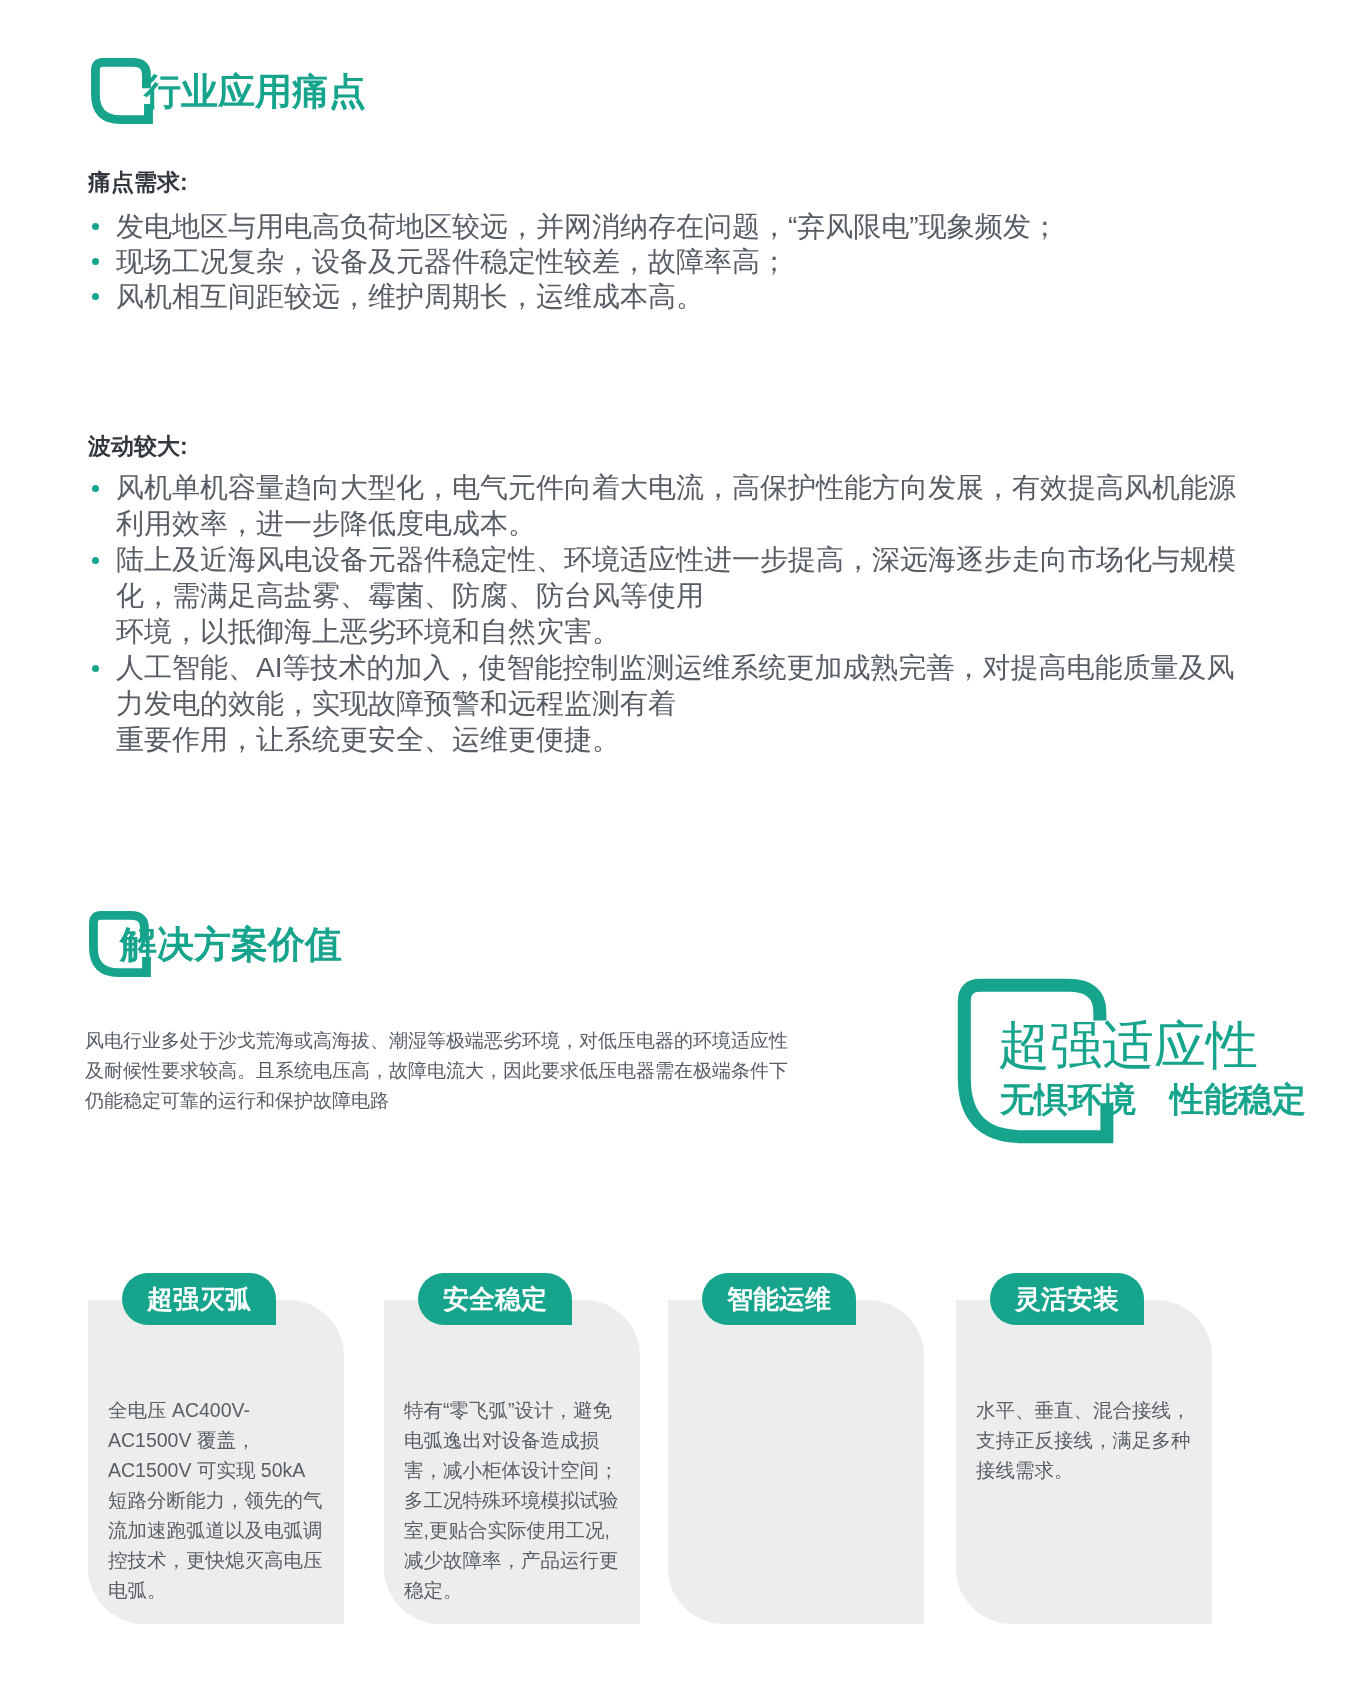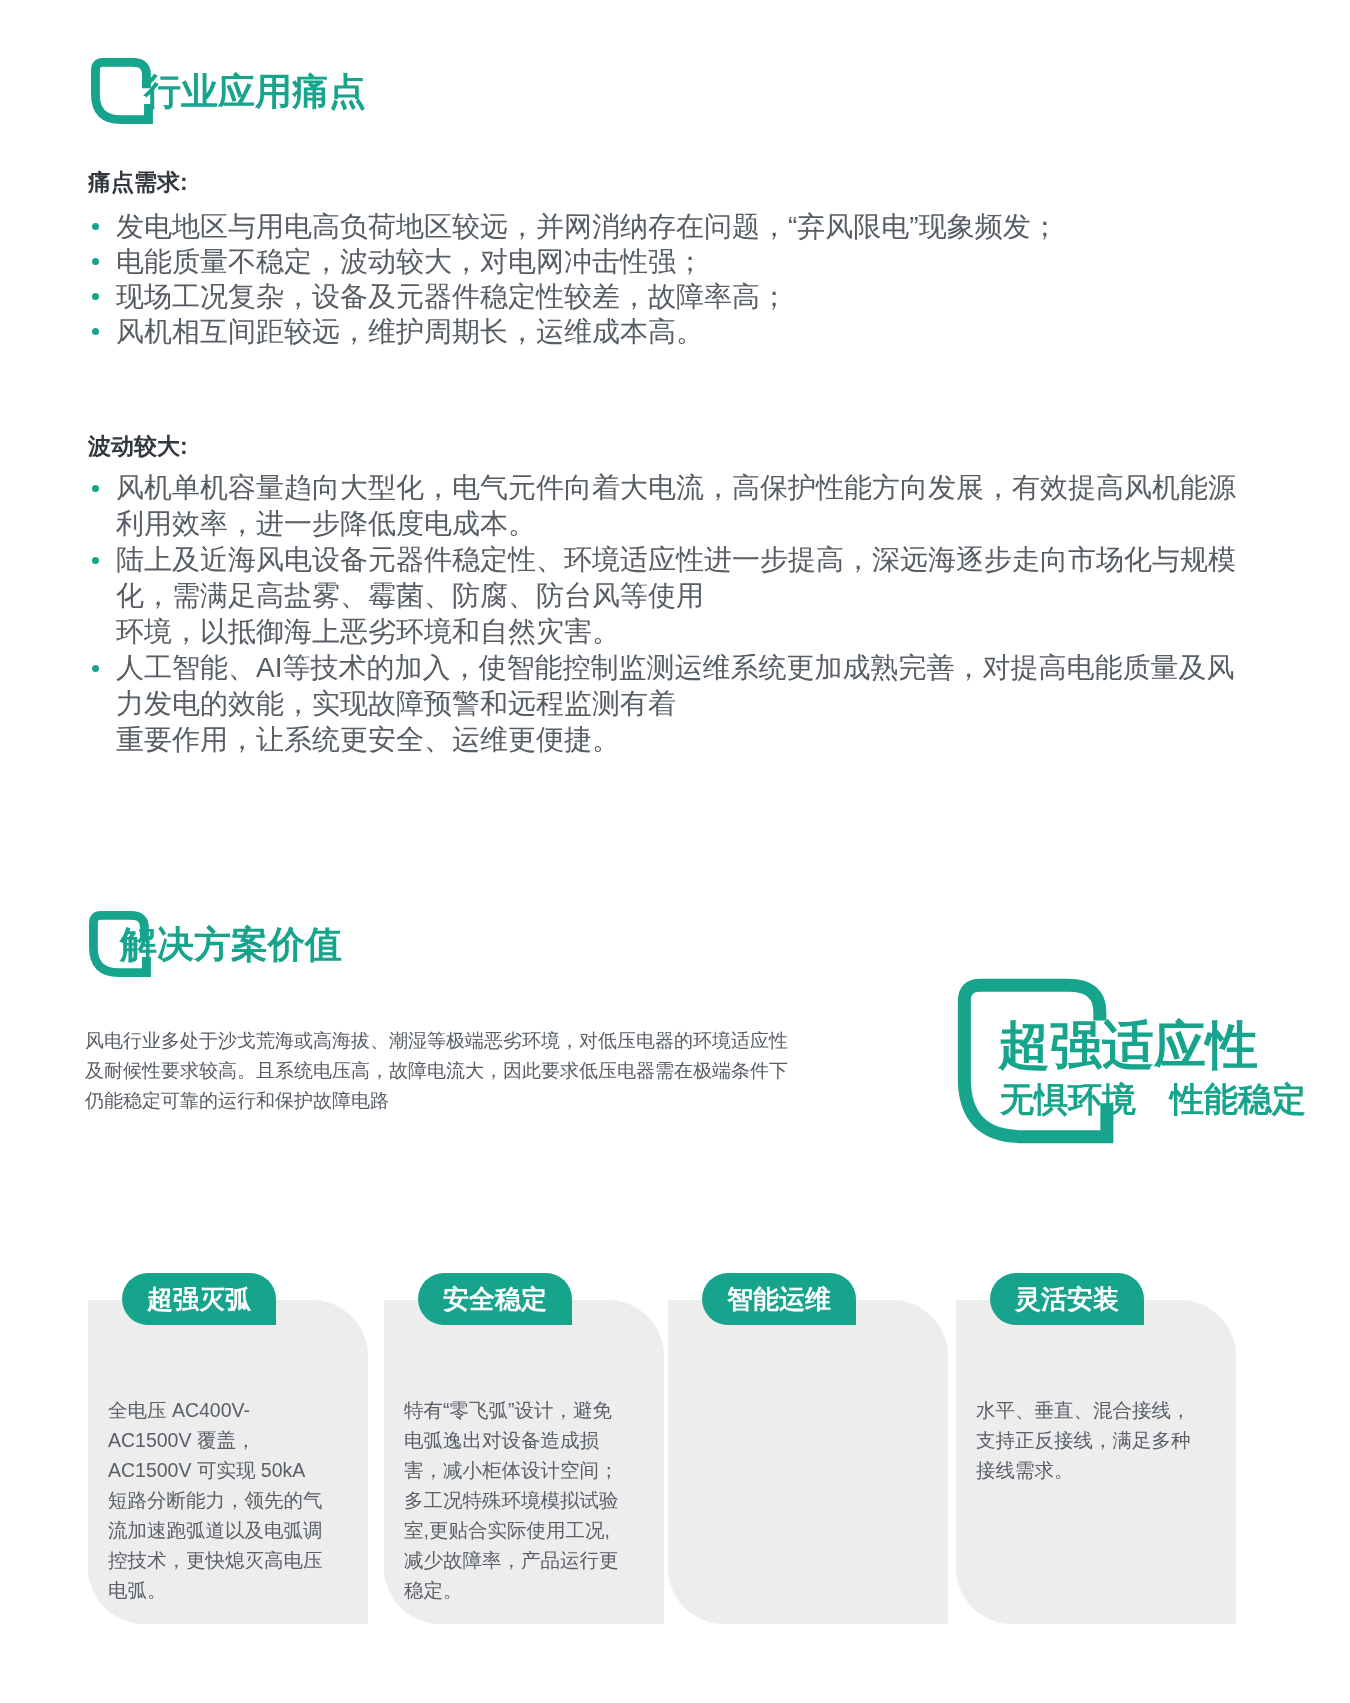--- a/index.html
+++ b/index.html
@@ -62,36 +62,36 @@
     font-size: 19px;
     line-height: 30px;
     white-space: pre-line;
     width: 790px;
   }
 
   
   .hl-title {
     color: var(--accent);
     font-size: 52px;
-    font-weight: bold;
+    font-weight: normal;
     line-height: 54px;
     white-space: nowrap;
   }
   .hl-sub {
     color: var(--accent);
     font-size: 34px;
     font-weight: bold;
     white-space: pre;
   }
 
   
   .card {
     position: absolute;
     top: 1300px;
-    width: 280px;
+    width: 256px;
     height: 324px;
     background: var(--card-bg);
     border-radius: 0 56px 0 56px;
   }
   .badge {
     position: absolute;
     top: -27px;
     left: 34px;
     width: 154px;
     height: 52px;
@@ -132,24 +132,20 @@
 
   <div class="abs sub-heading" style="left:88px; top:167px;">痛点需求:</div>
 
   <ul class="abs bullets demand-list" style="left:85px; top:209px; width:1160px;">
     <li>
       <span class="dot"></span>
       <span class="btxt">发电地区与用电高负荷地区较远，并网消纳存在问题，“弃风限电”现象频发；</span>
     </li>
     <li>
       <span class="dot"></span>
-      <span class="btxt">电能质量不稳定，波动较大，对电网冲击性强；</span>
-    </li>
-    <li>
-      <span class="dot"></span>
       <span class="btxt">现场工况复杂，设备及元器件稳定性较差，故障率高；</span>
     </li>
     <li>
       <span class="dot"></span>
       <span class="btxt">风机相互间距较远，维护周期长，运维成本高。</span>
     </li>
   </ul>
 
   <div class="abs sub-heading" style="left:88px; top:431px;">波动较大:</div>
 

